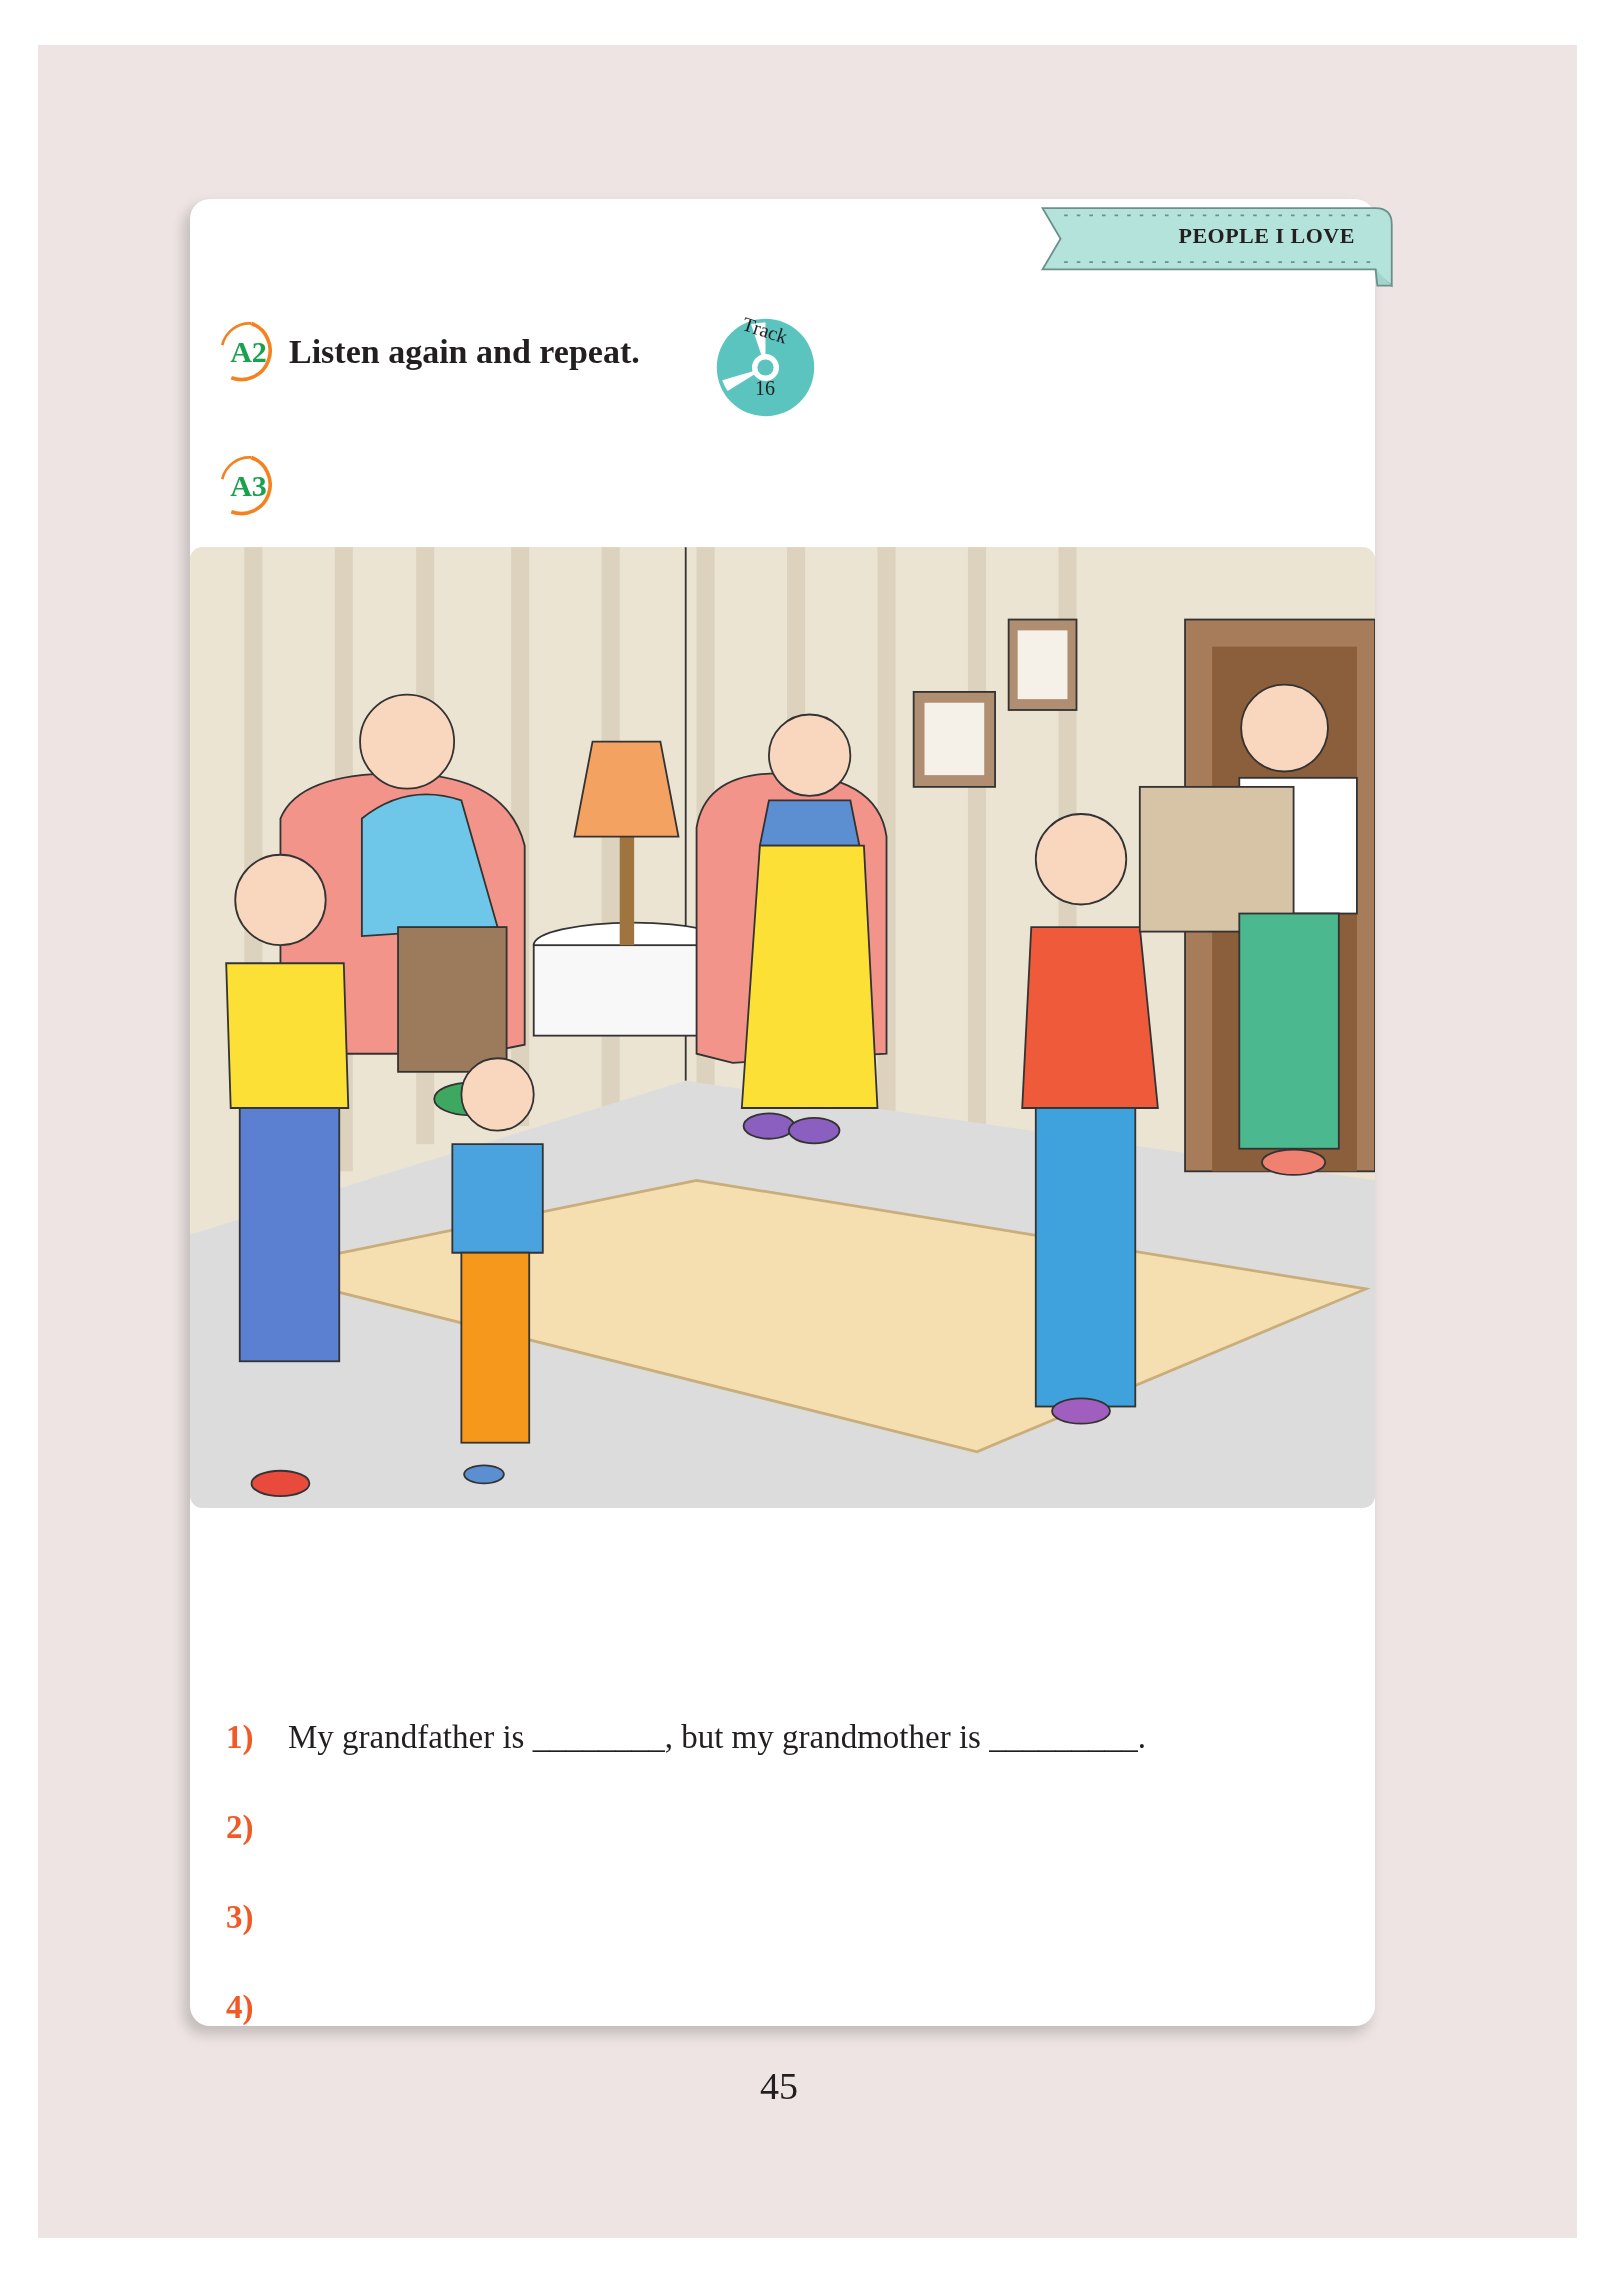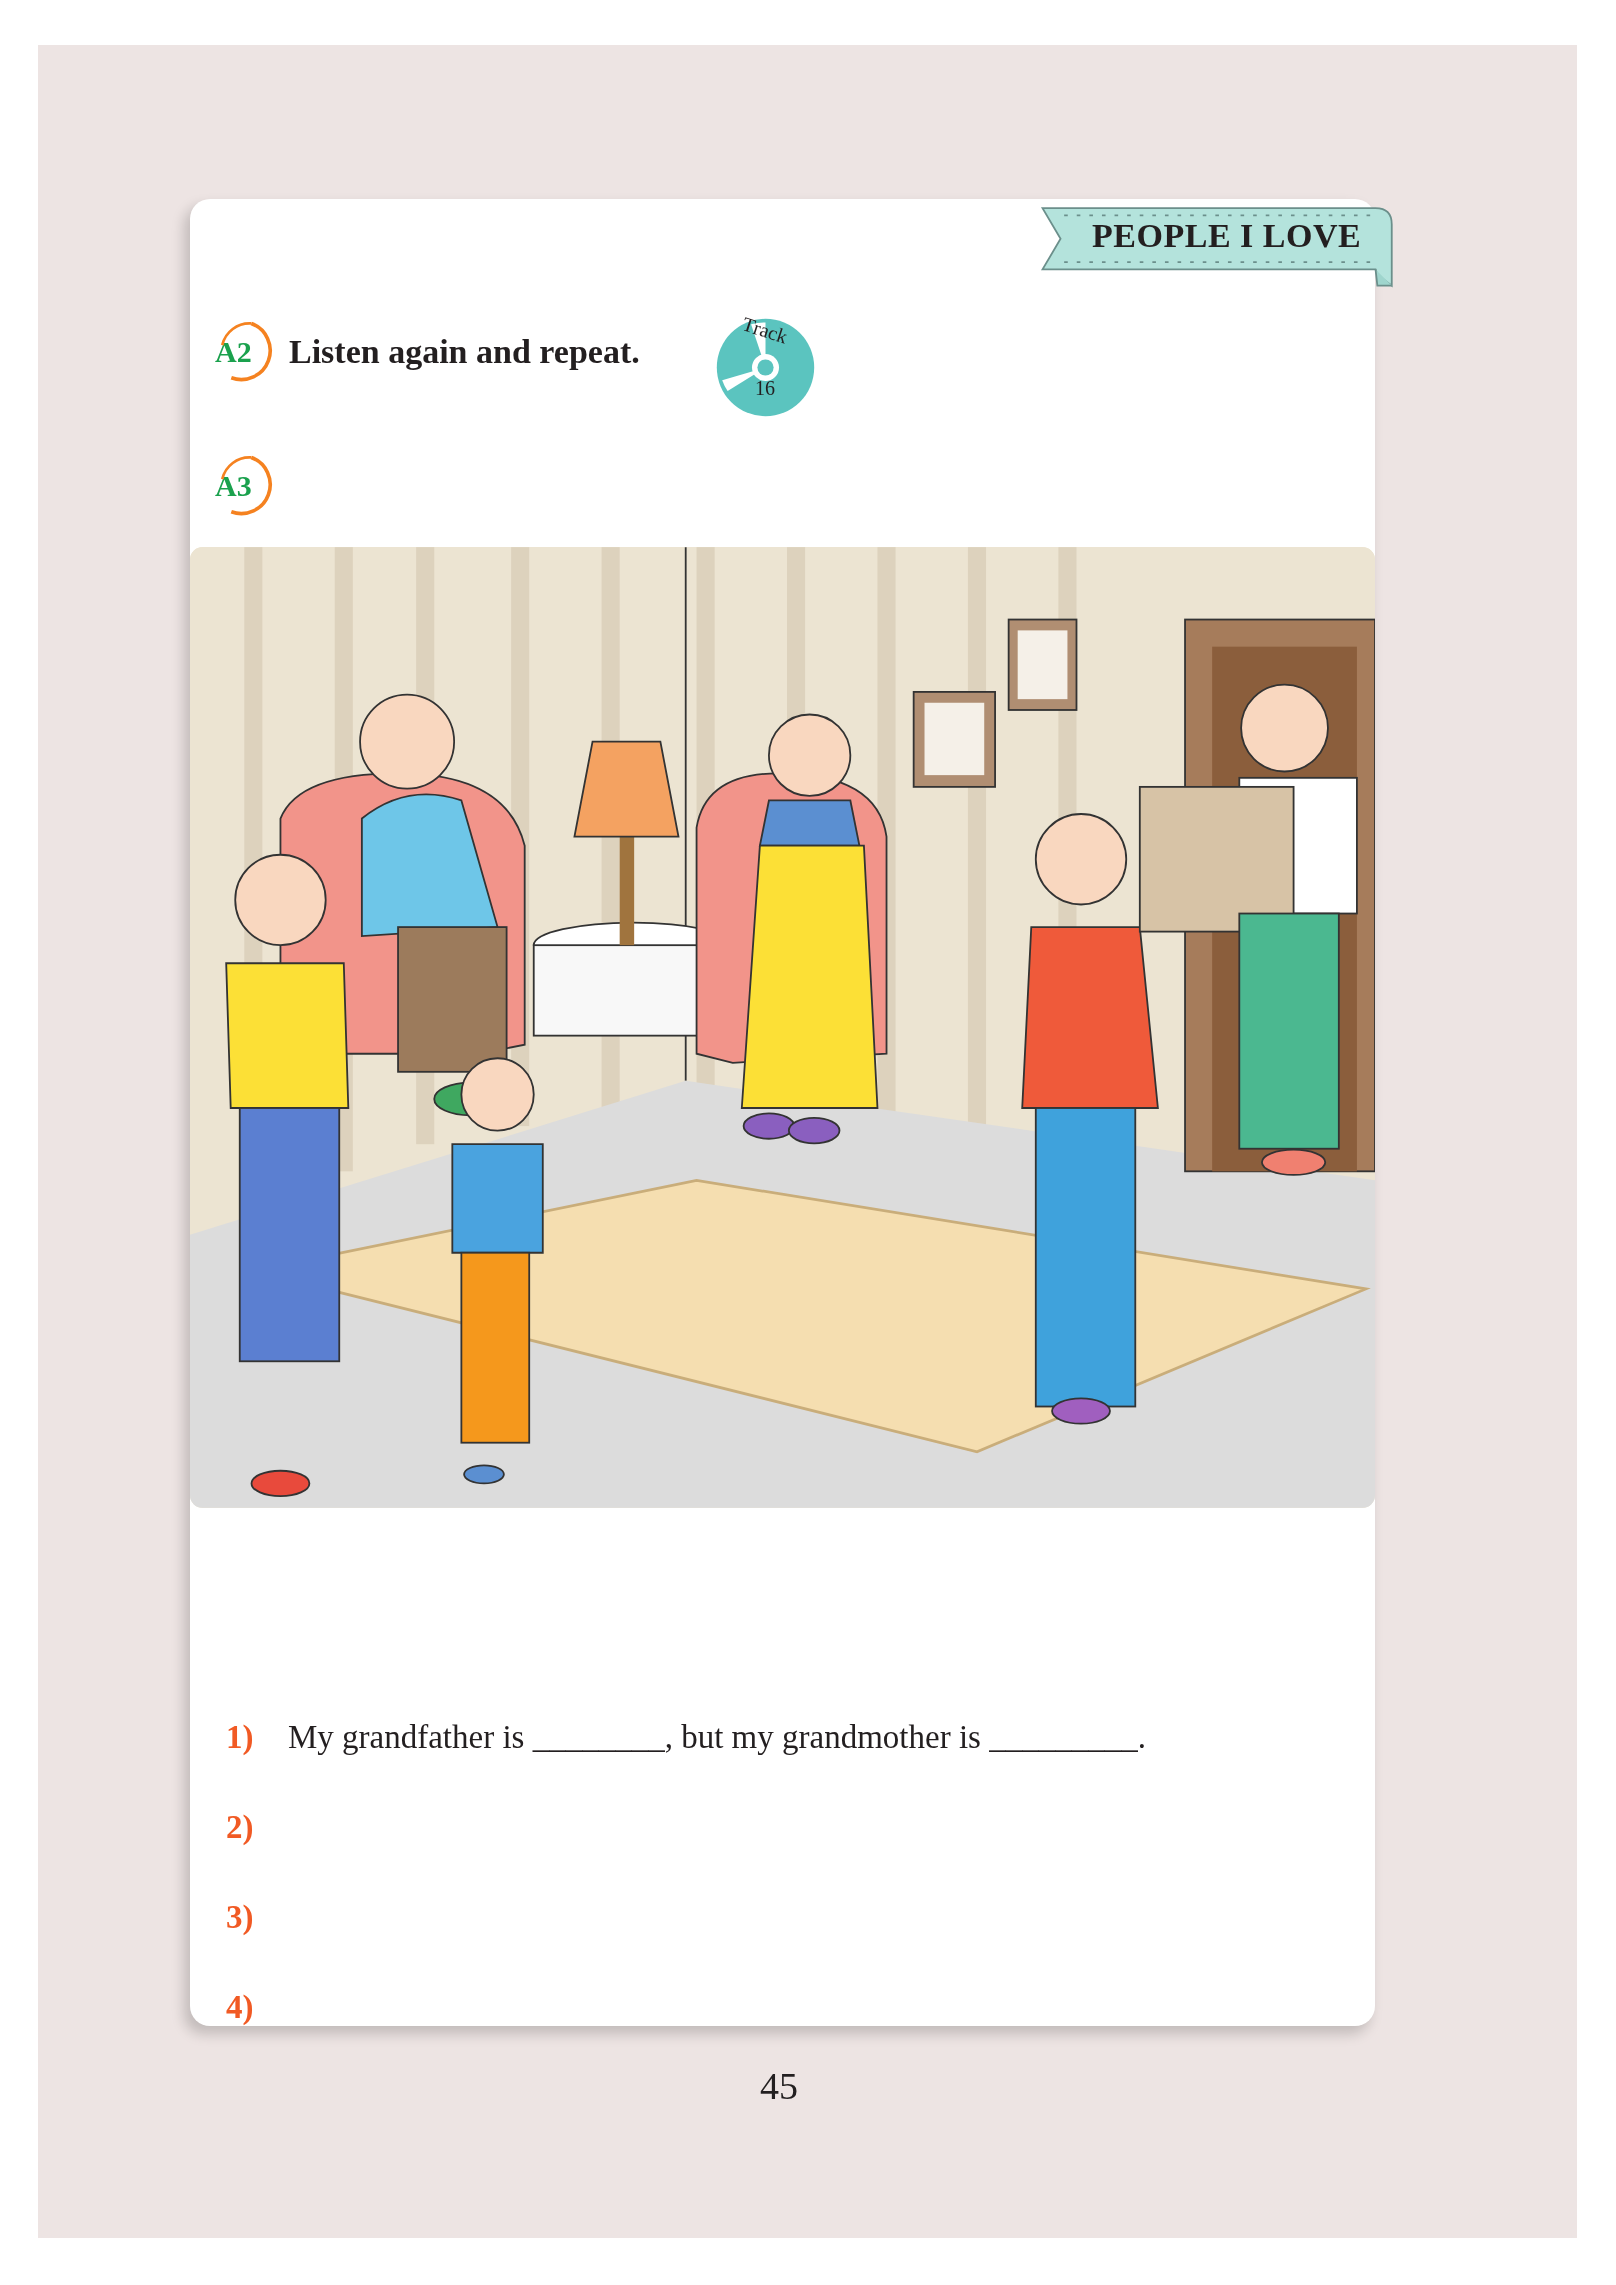--- a/index.html
+++ b/index.html
@@ -2,25 +2,25 @@
 <html style="font-size:14.5px"><head>
 <meta charset="utf-8">
 <style>
   html, body { margin:0; padding:0; background:#ffffff; }
   body { width:1617px; height:2285px; position:relative; overflow:hidden;
          font-family:"Liberation Serif","DejaVu Serif",serif; color:#231f20; }
   .page-bg { position:absolute; left:38px; top:45px; width:1539px; height:2193px; background:#ede4e3; }
   .card { position:absolute; left:190px; top:199px; width:1185px; height:1827px; background:#ffffff;
           border-radius:20px; box-shadow: -5.4px 7.2px 12.7px rgba(0,0,0,0.18); }
   .ribbon { position:absolute; left:1040px; top:201px; width:357px; height:69px; }
-  .ribbon-text { position:absolute; left:1040px; top:201px; width:357px; height:69px;
+  .ribbon-text { position:absolute; left:1080px; top:201px; width:357px; height:69px;
                  display:flex; align-items:center; justify-content:center; padding-left:16.3px; box-sizing:border-box;
-                 font-weight:bold; font-size:34px; letter-spacing:0.5px; color:#231f20; }
+                 font-weight:bold; font-size:22px; letter-spacing:0.5px; color:#231f20; }
   .task { position:absolute; left:215px; display:flex; align-items:center; }
-  .task-badge { width:67px; height:67px; position:relative; display:flex; align-items:center; 
+  .task-badge { width:67px; height:67px; position:relative; display:flex; align-items:center; justify-content:center;
                 font-weight:bold; font-size:30px; color:#1aa14d; }
   .task-badge svg { position:absolute; left:0; top:0; }
   .task-text { font-weight:bold; font-size:34px; margin-left:7px; color:#231f20; }
   .track { position:absolute; left:715px; top:317px; width:101px; height:101px; }
   .track-label { position:absolute; font-size:20px; color:#231f20; }
   .illustration { position:absolute; left:190px; top:547px; width:1185px; height:961px; border-radius:12.7px; overflow:hidden; background:#ece4d2; }
   .words { position:absolute; left:190px; top:1529px; width:1185px; height:145px; }
   .word { position:absolute; font-family:"DejaVu Sans", sans-serif; font-weight:bold; font-size:38px;
           color:#ffffff; -webkit-text-stroke:1.8px currentColor; paint-order:stroke fill; }
   .word span { color:#fff; }

